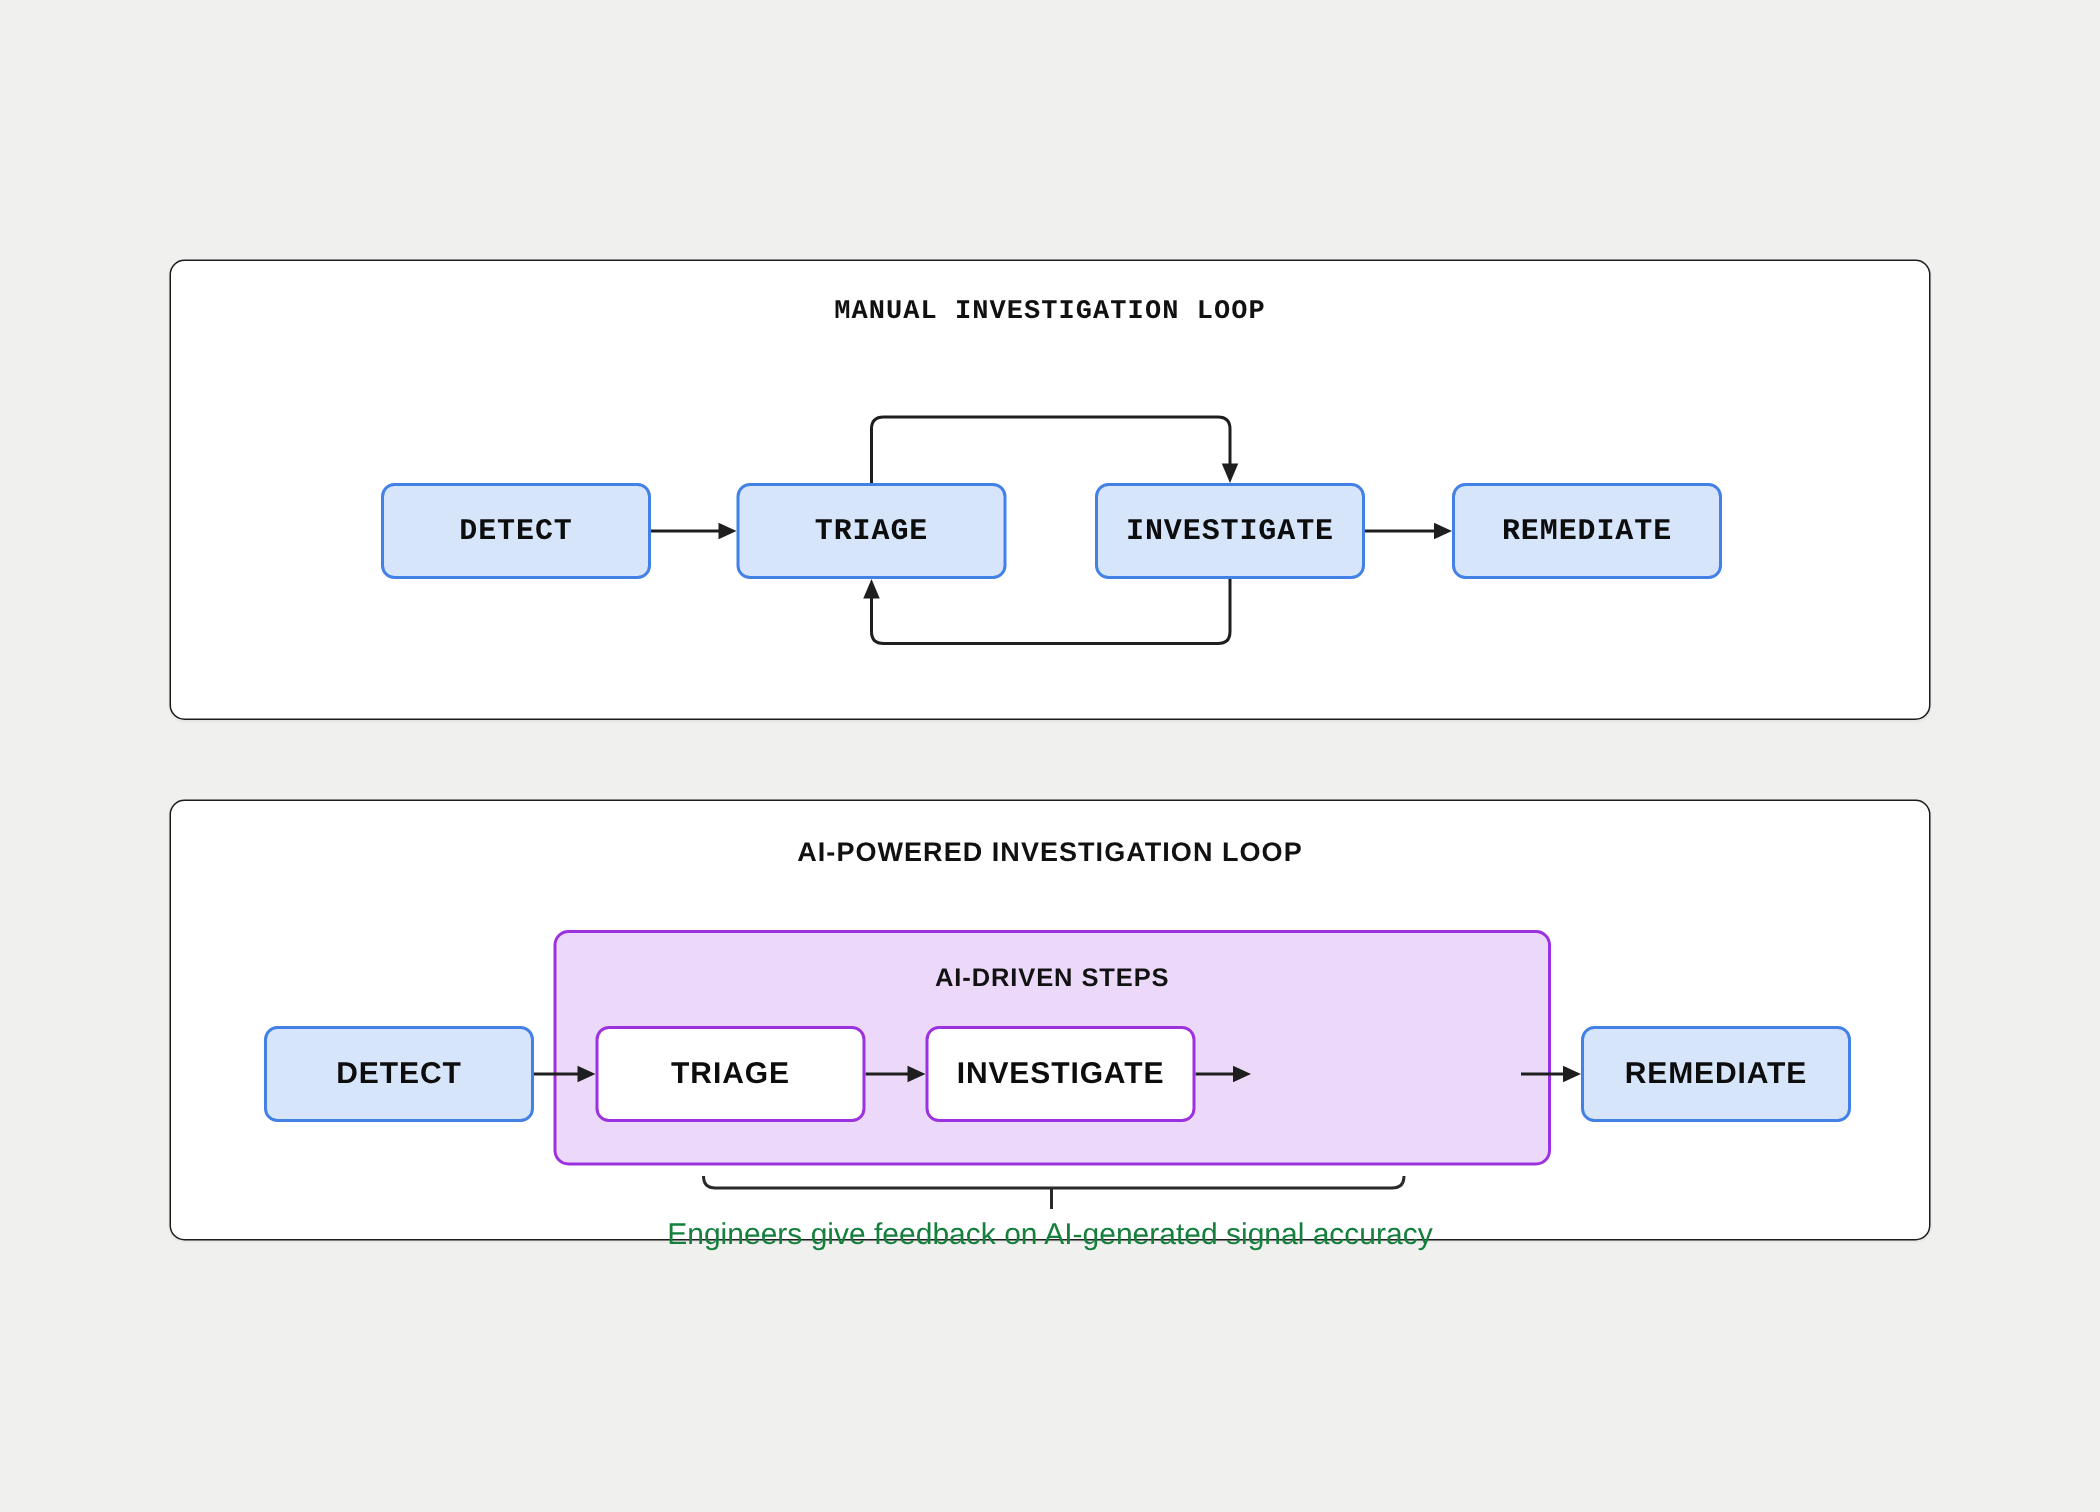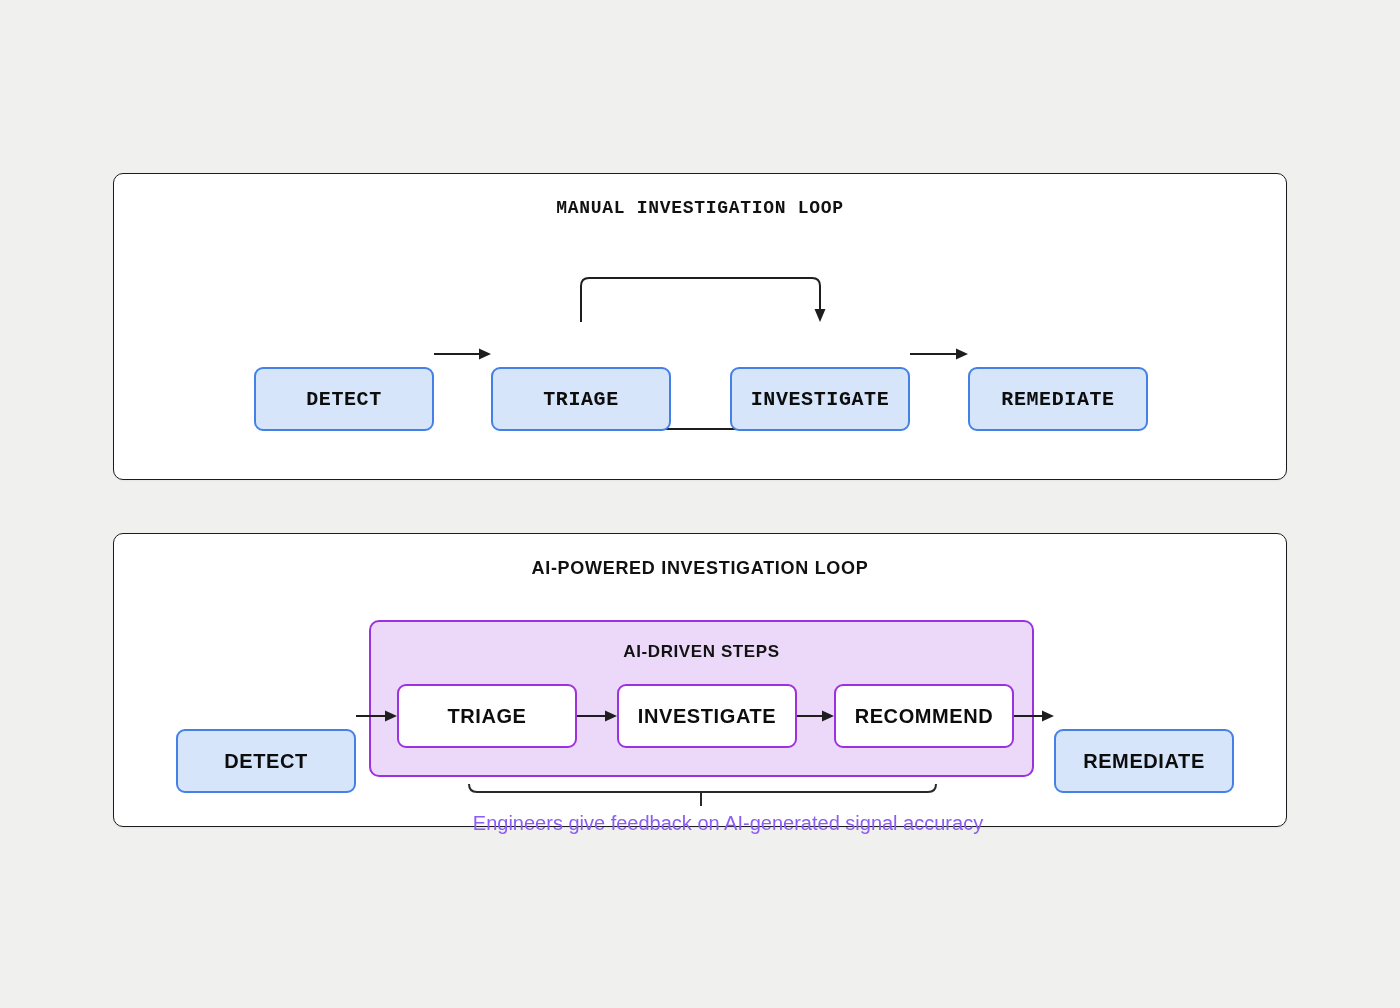--- a/index.html
+++ b/index.html
@@ -27,34 +27,34 @@
     position:absolute;top:24px;left:0;width:100%;
     text-align:center;font-weight:700;font-size:18px;letter-spacing:0.7px;color:#111;
   }
   .wires{position:absolute;left:0;top:0;pointer-events:none;}
   .node{
     position:absolute;height:64px;
     display:flex;align-items:center;justify-content:center;
     font-weight:700;font-size:20px;letter-spacing:0.6px;color:#0d0d0d;
     border-radius:9px;box-sizing:border-box;text-align:center;
   }
-  .node-blue{background:#d6e5fa;border:2px solid #4381e6;margin-top:45px;}
+  .node-blue{background:#d6e5fa;border:2px solid #4381e6;}
   .node-ai{background:#ffffff;border:2px solid #9c32df;}
   .ai-group{
     position:absolute;left:255px;top:86px;width:665px;height:157px;
     background:#ecd9f9;border:2px solid #9c32df;border-radius:10px;
     box-sizing:border-box;
   }
   .ai-group-label{
     margin-top:20px;text-align:center;
     font-weight:700;font-size:17px;letter-spacing:0.6px;color:#121212;
   }
   .caption{
     position:absolute;top:278px;left:0;width:100%;
-    text-align:center;font-size:20px;font-weight:400;color:#8b5cf6;margin-left:28px;
+    text-align:center;font-size:20px;font-weight:400;color:#15803d;
   }
 </style>
 </head>
 <body>
 
 <div class="canvas">
 
 
   <section class="panel panel-manual">
     <div class="panel-title">MANUAL INVESTIGATION LOOP</div>
@@ -103,19 +103,18 @@
 
       <g>
         <path d="M355,250 Q355,258 363,258 L814,258 Q822,258 822,250" stroke="#2a2a2a" stroke-width="2"></path>
         <path d="M587,258 L587,272" stroke="#2a2a2a" stroke-width="2"></path>
       </g>
     </svg>
 
     <div class="node node-blue" style="left:62px;top:150px;width:180px">DETECT</div>
     <div class="node node-ai" style="left:283px;top:150px;width:180px">TRIAGE</div>
     <div class="node node-ai" style="left:503px;top:150px;width:180px">INVESTIGATE</div>
-    <div class="node node-ai" style="left:720px;top:150px;width:180px">RECOMMEND</div>
     <div class="node node-blue" style="left:940px;top:150px;width:180px">REMEDIATE</div>
 
     <div class="caption">Engineers give feedback on AI-generated signal accuracy</div>
   </section>
 
 </div>
 
 </body></html>

